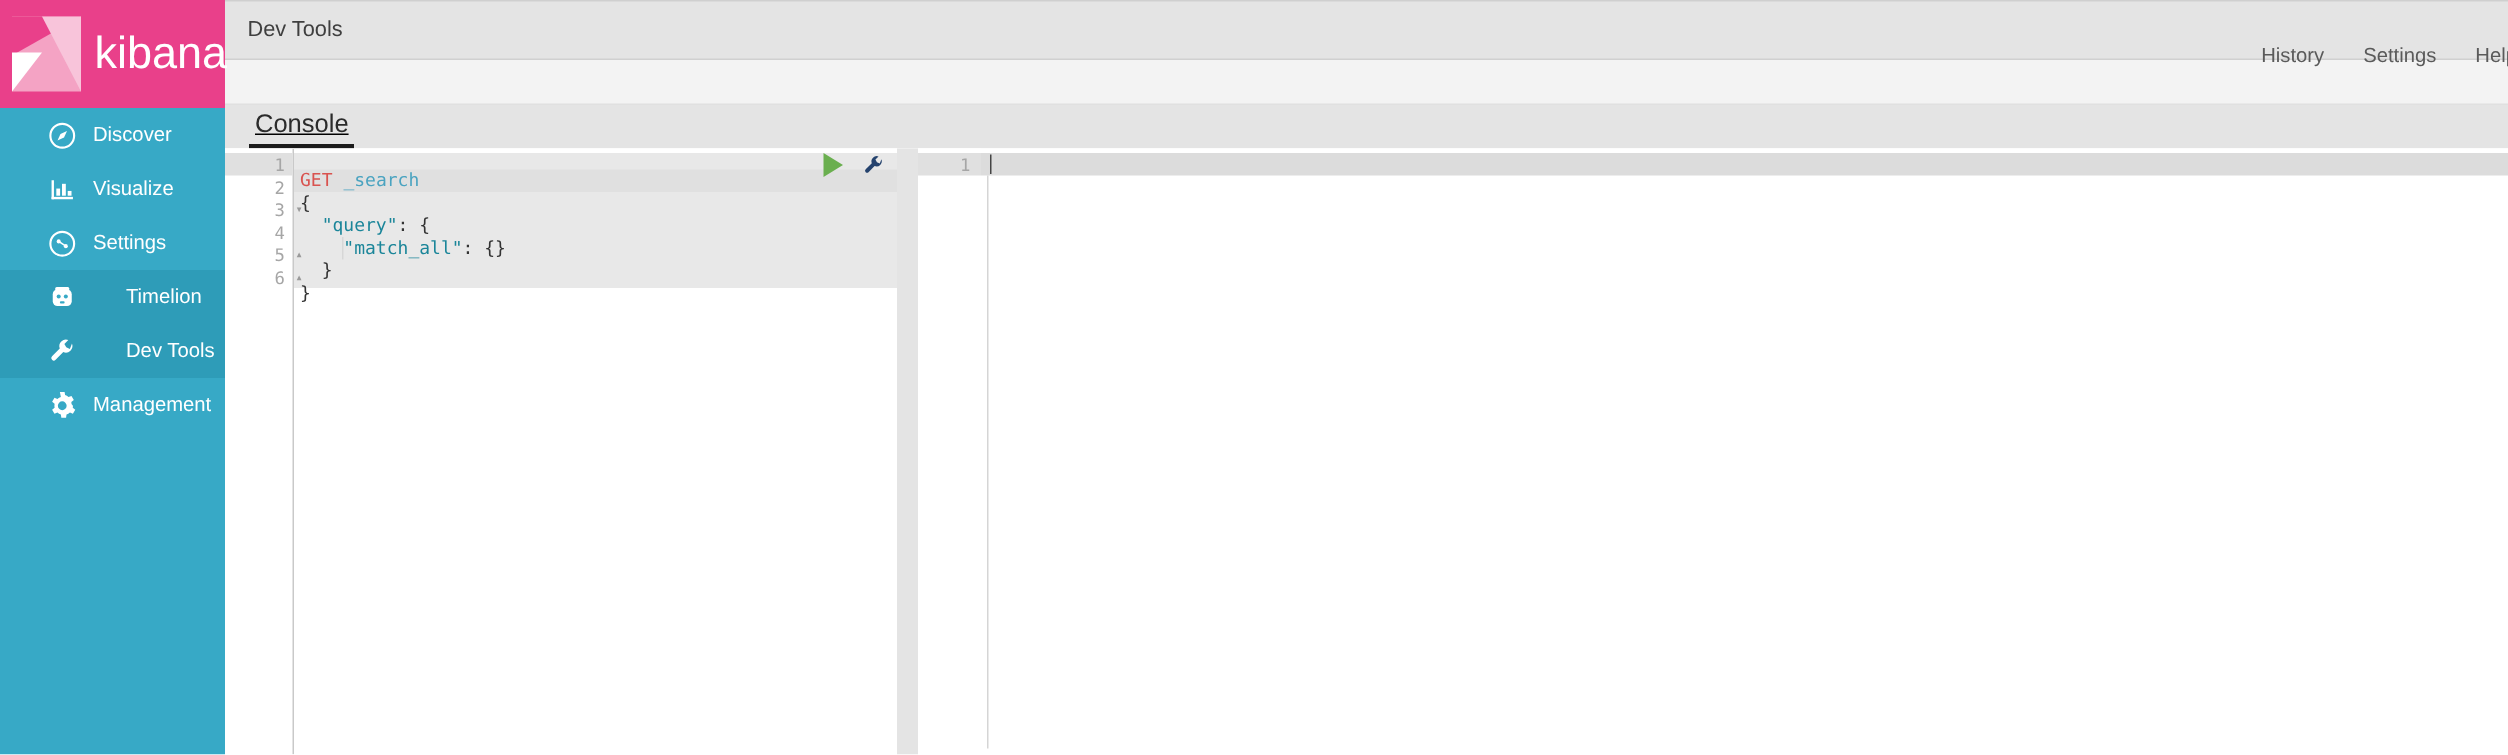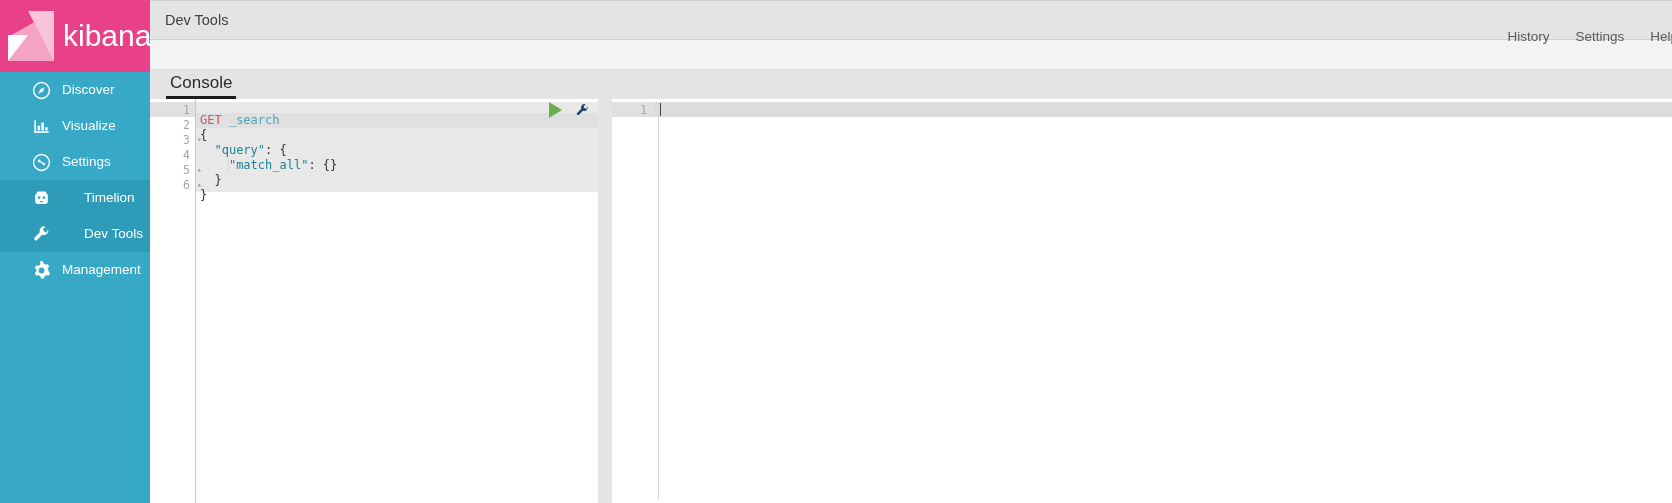--- a/index.html
+++ b/index.html
@@ -115,20 +115,21 @@
     background:#f3f3f3;
     border-bottom:1px solid #e0e0e0;
   }
 
   #tabbar {
     height:29px; flex:0 0 29px;
     background:#e4e4e4;
     display:flex; align-items:flex-end;
     padding-left:16px;
     position:relative;
+    text-decoration:underline;
   }
   #tab-console {
     font-size:17px; color:#2b2b2b;
     padding:0 4px 5px 4px;
     border-bottom:3px solid #1b1b1b;
     line-height:1;
     cursor:pointer;
   }
 
   

